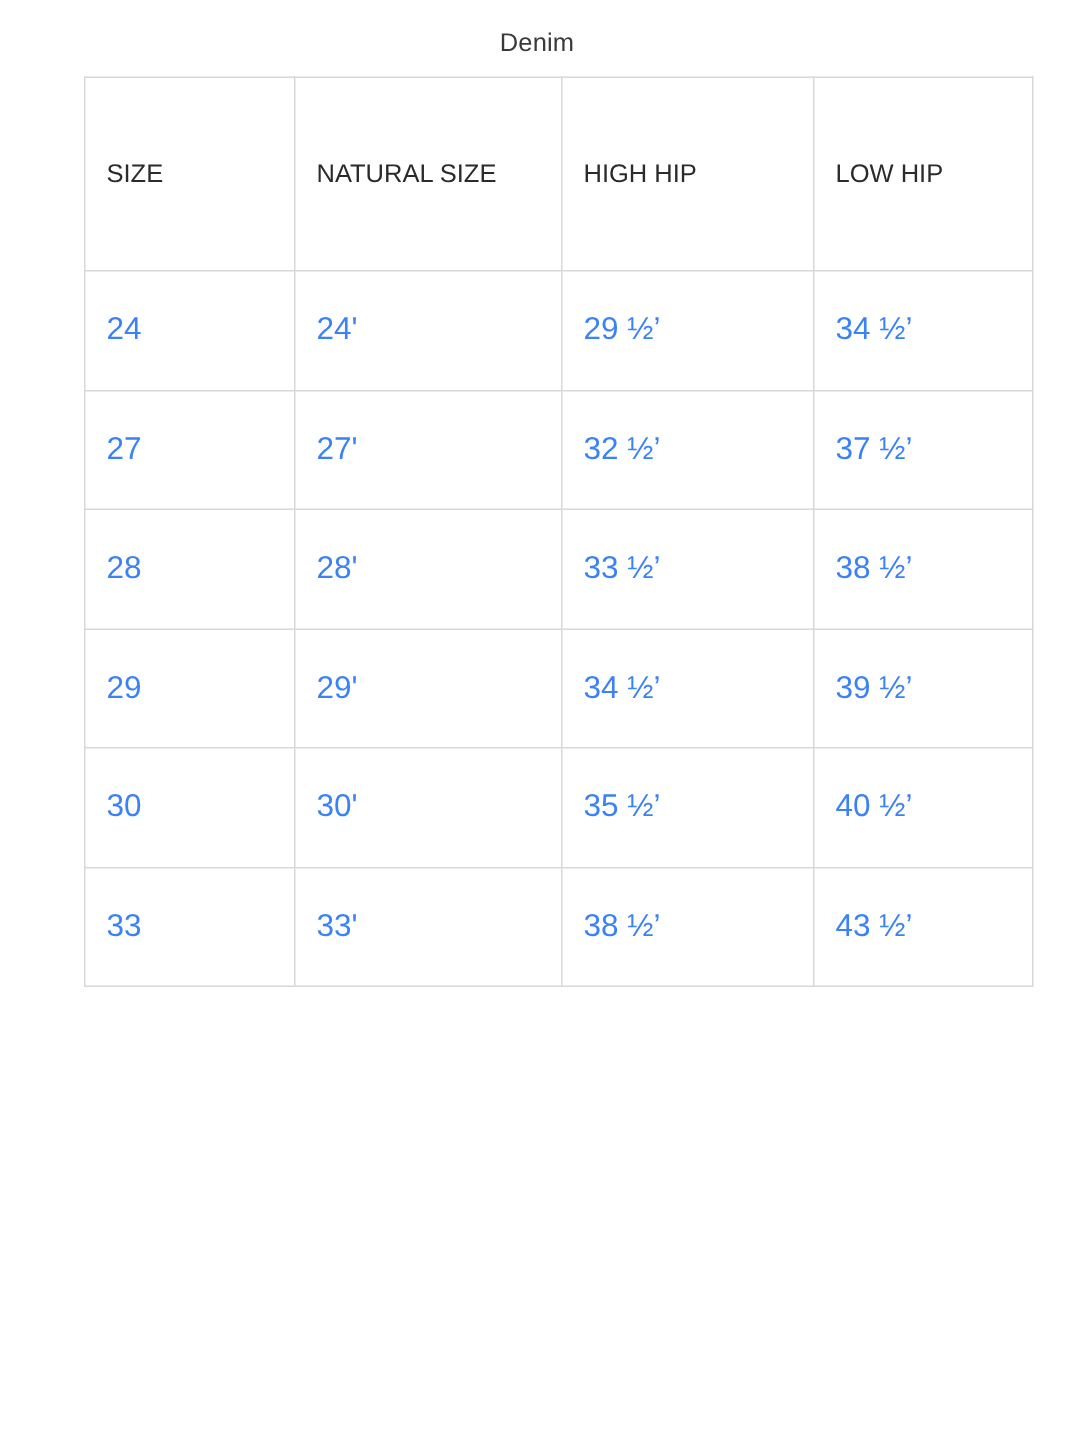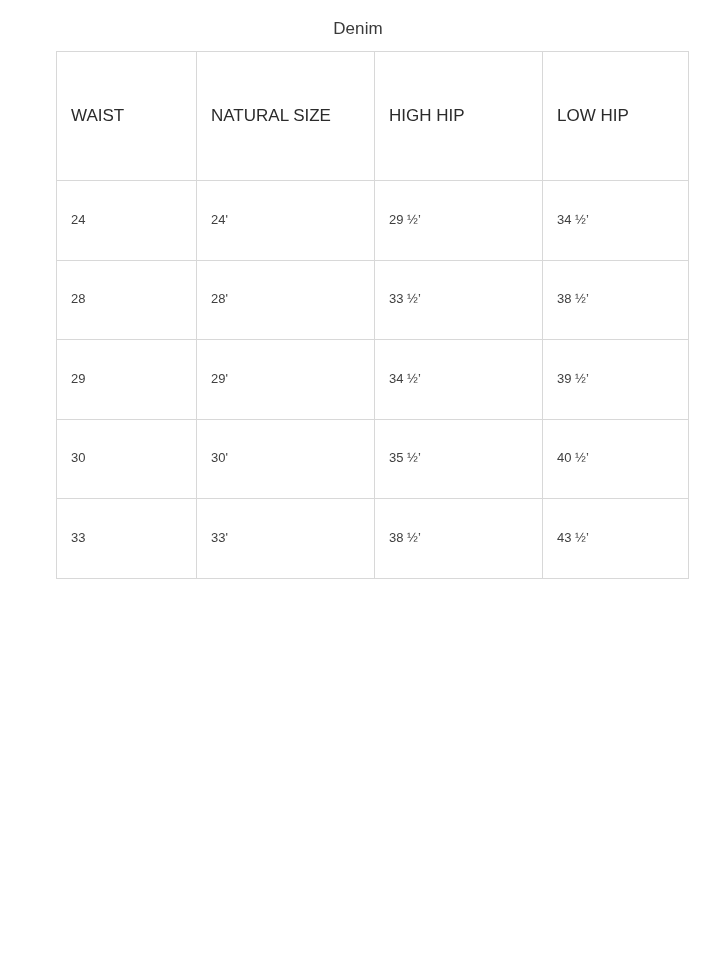--- a/index.html
+++ b/index.html
@@ -35,22 +35,22 @@
     border-collapse: collapse;
     width: 632px;
     table-layout: fixed;
   }
   table.size-table th,
   table.size-table td {
     border: 1px solid #d8d8d8;
     vertical-align: middle;
     font-weight: normal;
     text-align: left;
-    font-size: 13px;
-    color: #404040;
+    font-size: 21px;
+    color: #3b82f6;
     padding: 0 14px;
     line-height: 1.45;
   }
   table.size-table thead th {
     height: 128px;
     font-size: 17px;
     color: #2b2b2b;
   }
   table.size-table tbody td {
     height: 78.5px;
@@ -73,32 +73,38 @@
   <div class="table-wrap">
     <table class="size-table">
       <colgroup>
         <col class="c1">
           <col class="c2">
           <col class="c3">
           <col class="c4">
       </colgroup>
       <thead>
         <tr>
-          <th>WAIST</th>
+          <th>SIZE</th>
           <th class="hdr-natural-waist">NATURAL SIZE</th>
           <th>HIGH HIP</th>
           <th>LOW HIP</th>
         </tr>
       </thead>
       <tbody>
         <tr>
           <td>24</td>
           <td>24'</td>
           <td>29 ½’</td>
           <td>34 ½’</td>
+        </tr>
+        <tr>
+          <td>27</td>
+          <td>27'</td>
+          <td>32 ½’</td>
+          <td>37 ½’</td>
         </tr>
         <tr>
           <td>28</td>
           <td>28'</td>
           <td>33 ½’</td>
           <td>38 ½’</td>
         </tr>
         <tr>
           <td>29</td>
           <td>29'</td>

